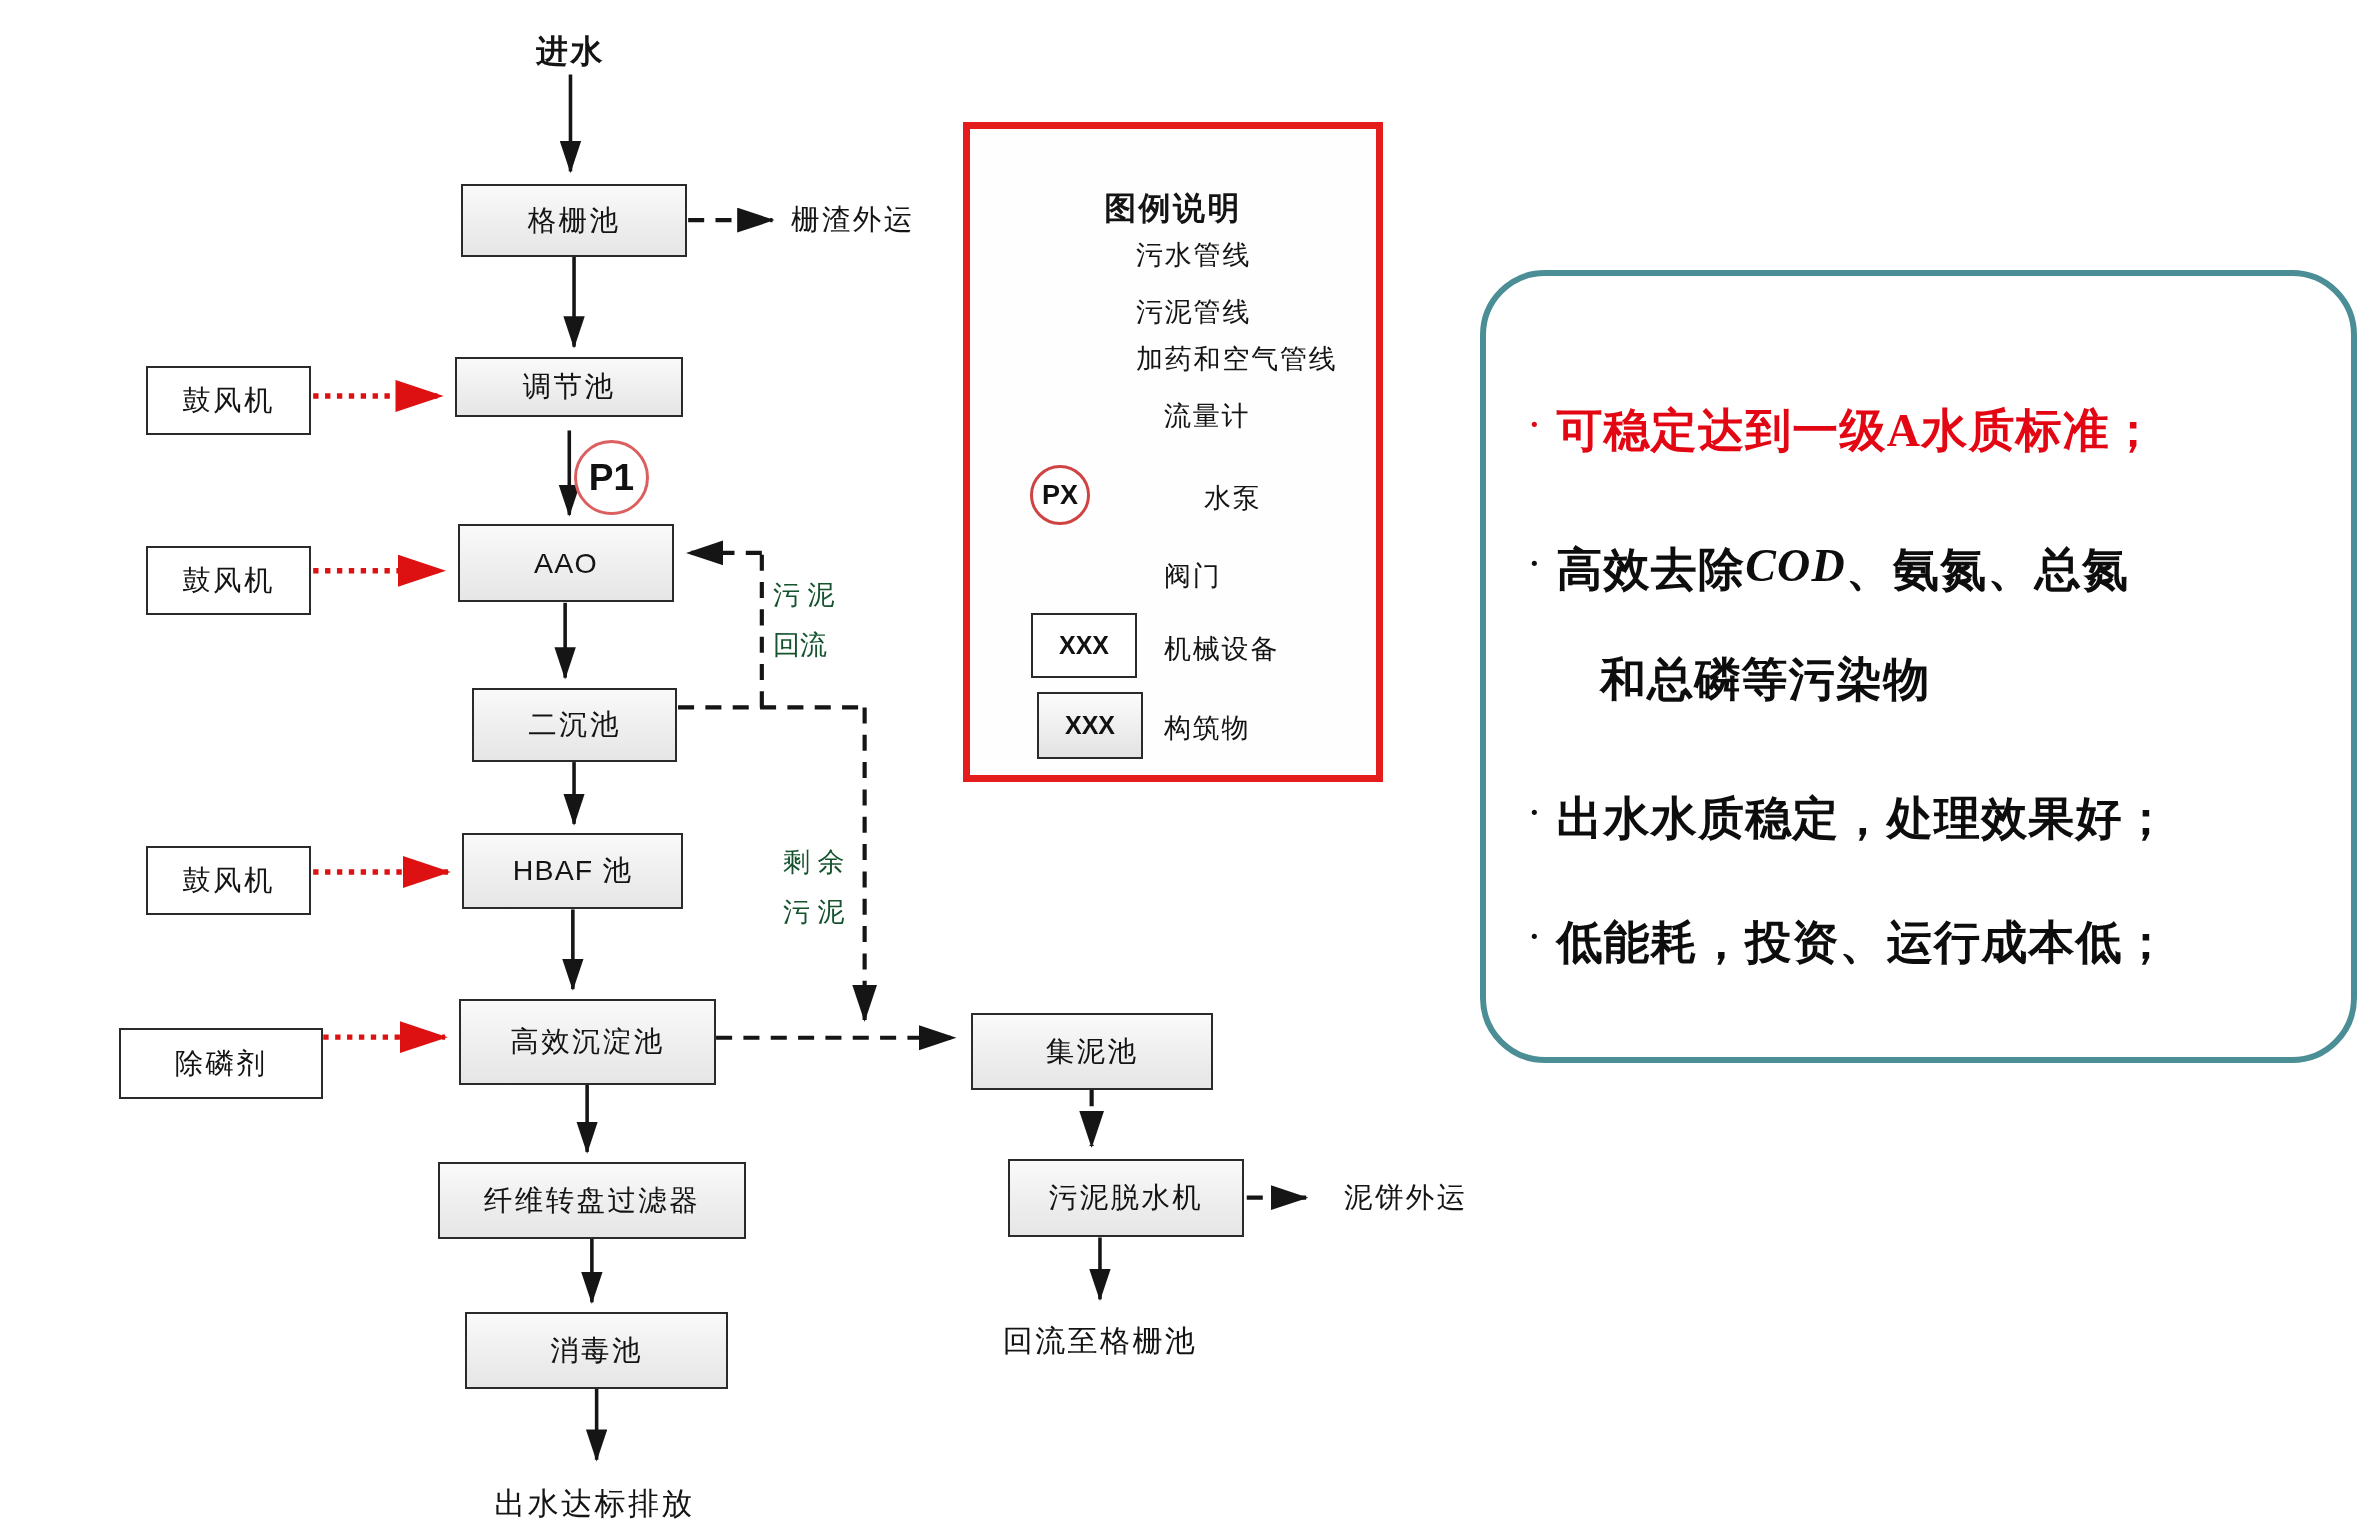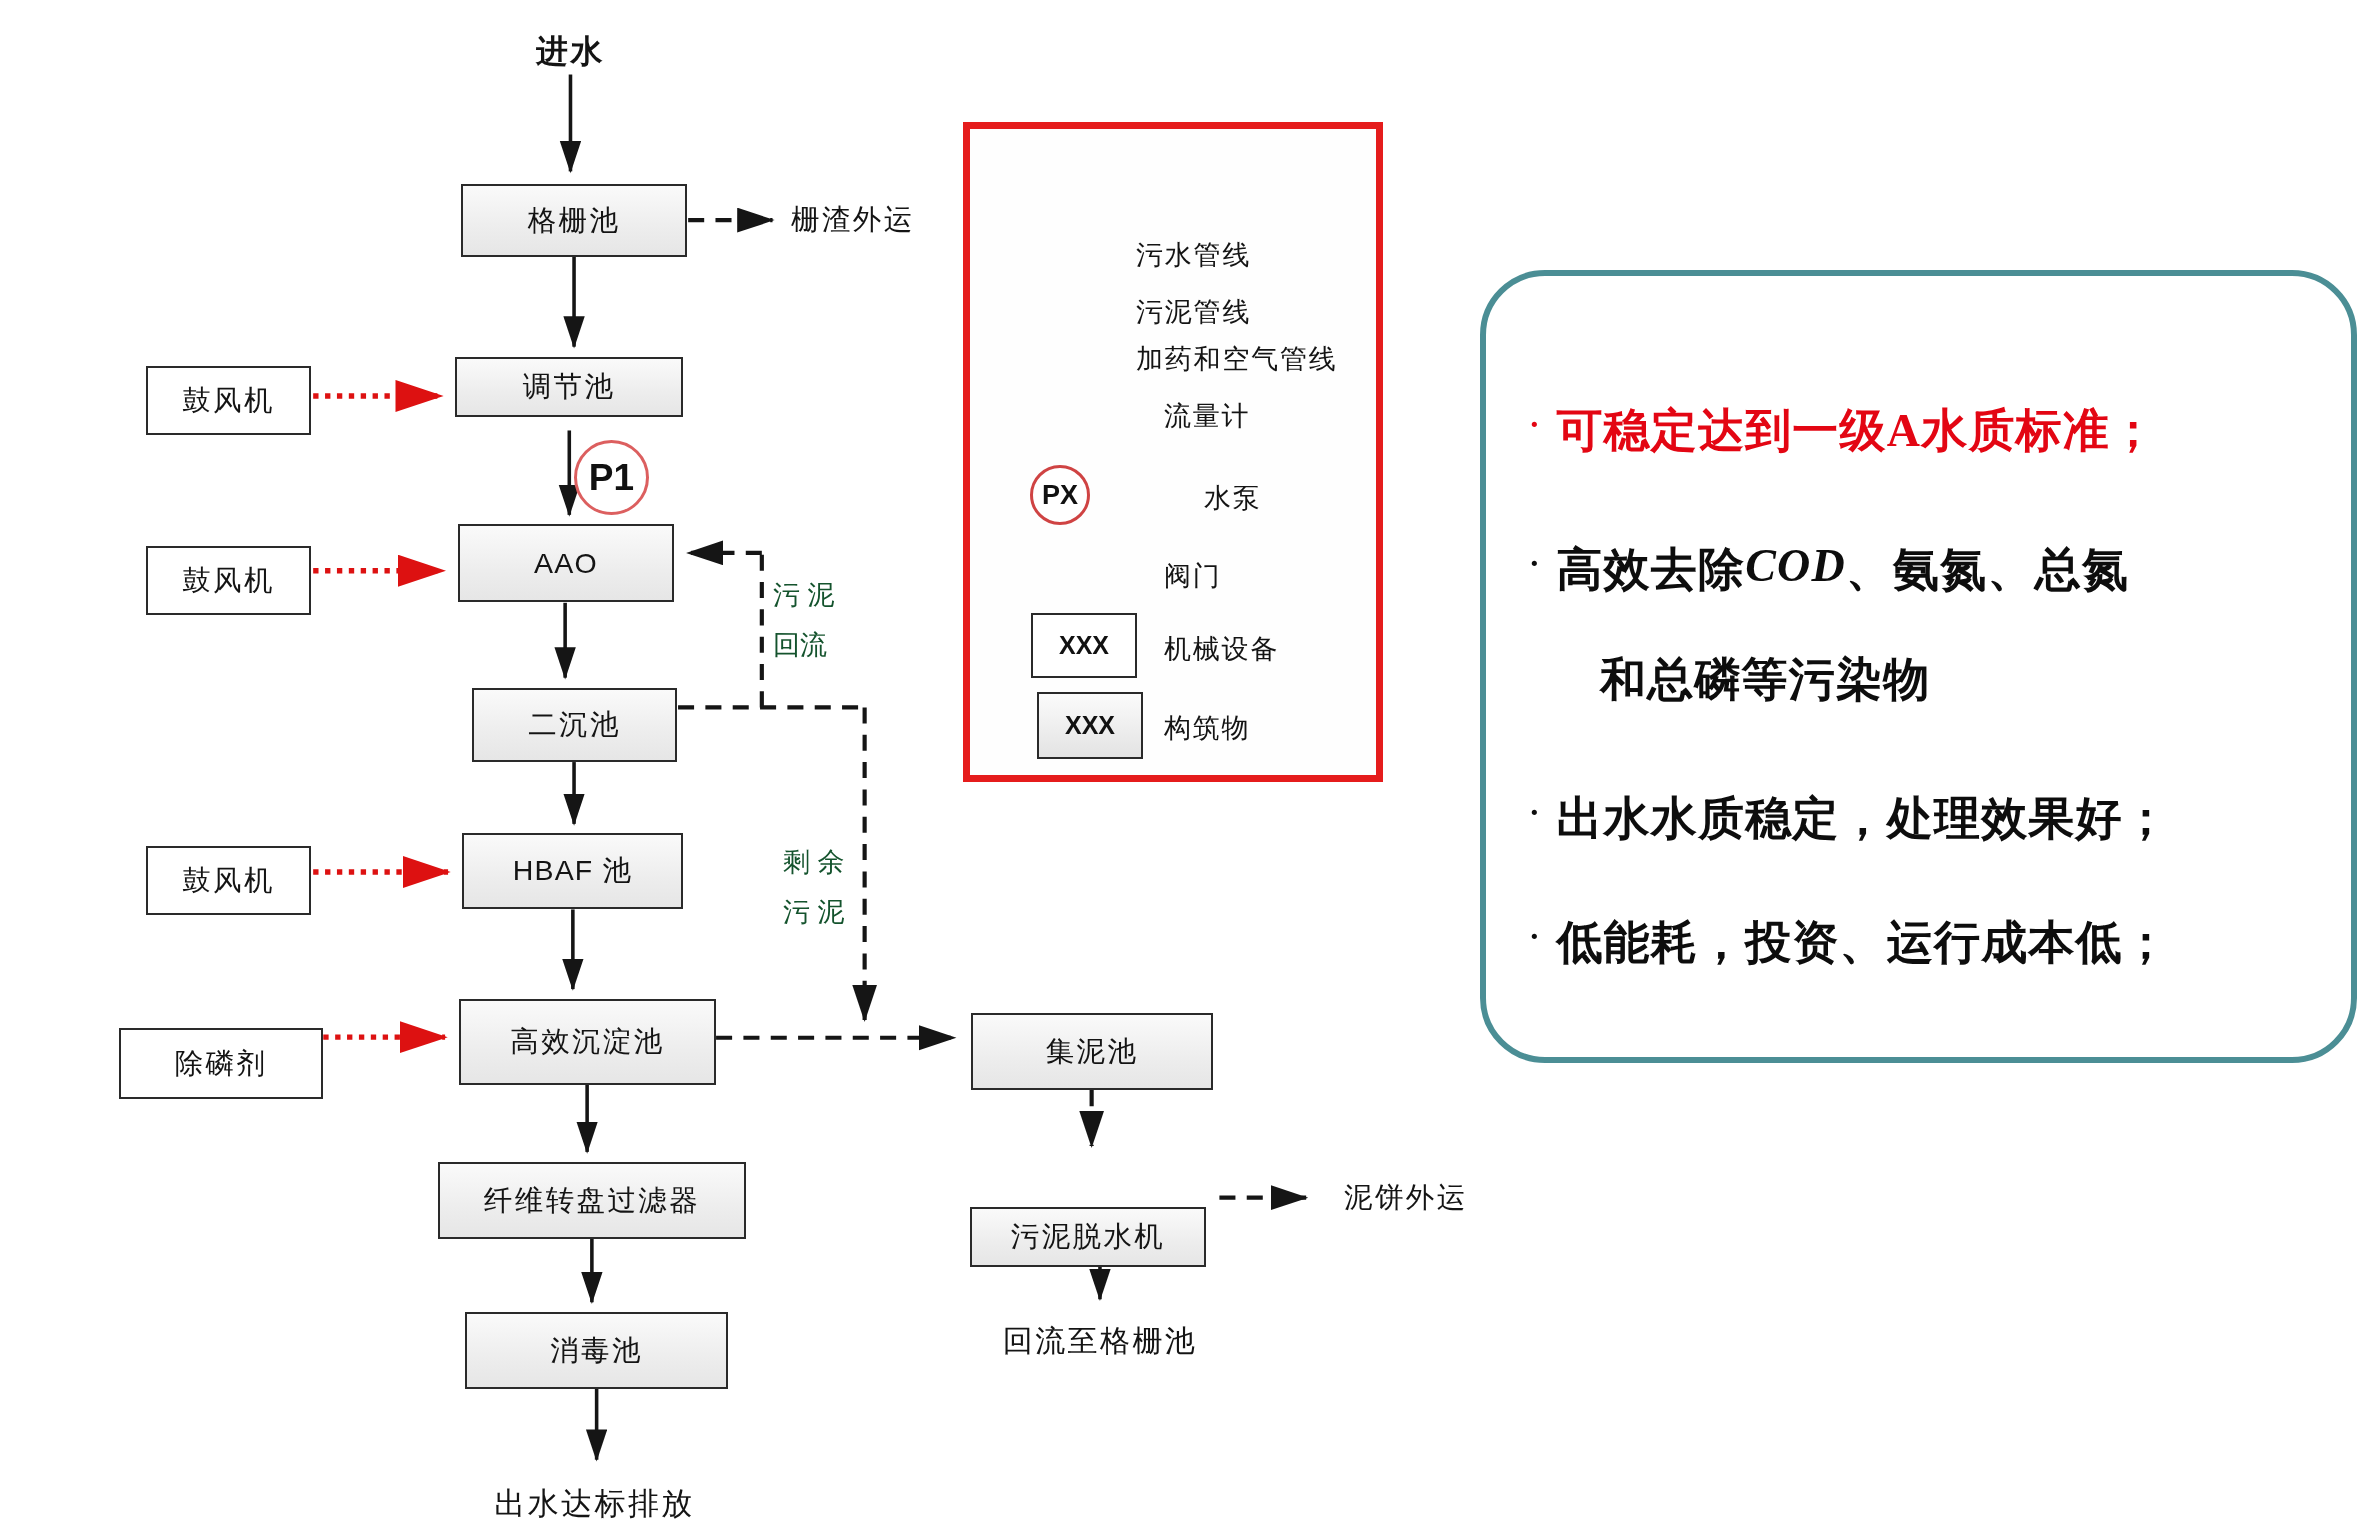--- a/index.html
+++ b/index.html
@@ -127,31 +127,32 @@
   <div class="node" style="left:462px;top:833px;width:221px;height:76px;letter-spacing:1.2px;">HBAF 池</div>
 
   <div class="node white" style="left:119px;top:1028px;width:204px;height:71px;">除磷剂</div>
 
   <div class="node" style="left:459px;top:999px;width:257px;height:86px;">高效沉淀池</div>
 
   <div class="node" style="left:971px;top:1013px;width:242px;height:77px;">集泥池</div>
 
   <div class="node" style="left:438px;top:1162px;width:308px;height:77px;">纤维转盘过滤器</div>
 
-  <div class="node" style="left:970px;top:1159px;width:236px;height:60px;margin-top:48px;">污泥脱水机</div>
+  <div class="node" style="left:1008px;top:1159px;width:236px;height:78px;">污泥脱水机</div>
 
   <div class="lbl" style="left:1344px;top:1181px;height:33px;">泥饼外运</div>
 
   <div class="node" style="left:465px;top:1312px;width:263px;height:77px;">消毒池</div>
 
   <div class="lbl center" style="left:443px;top:1483px;width:303px;font-size:31px;">出水达标排放</div>
 
   <div class="lbl center" style="left:947px;top:1321px;width:306px;font-size:30px;">回流至格栅池</div>
 
   <div id="legendbox"></div>
+  <div class="lbl bold center" style="left:963px;top:187px;width:420px;font-size:32px;">图例说明</div>
 
   <div class="legend-lbl" style="left:1136px;top:237px;">污水管线</div>
   <div class="legend-lbl" style="left:1136px;top:294px;">污泥管线</div>
   <div class="legend-lbl" style="left:1136px;top:341px;">加药和空气管线</div>
   <div class="legend-lbl" style="left:1164px;top:398px;">流量计</div>
 
   <div class="circle" id="pxcircle">PX</div>
   <div class="legend-lbl" style="left:1164px;top:480px;margin-left:40px;">水泵</div>
 
   <div class="legend-lbl" style="left:1164px;top:558px;">阀门</div>

